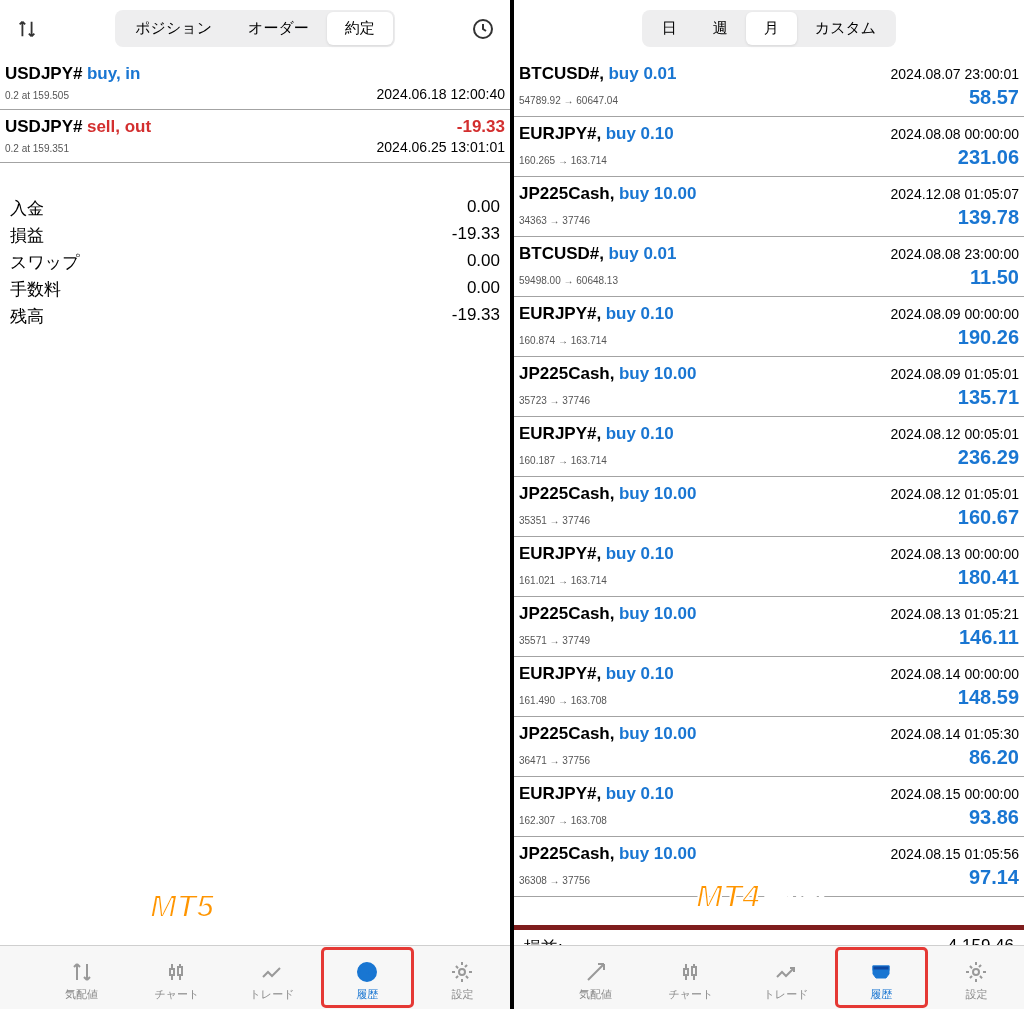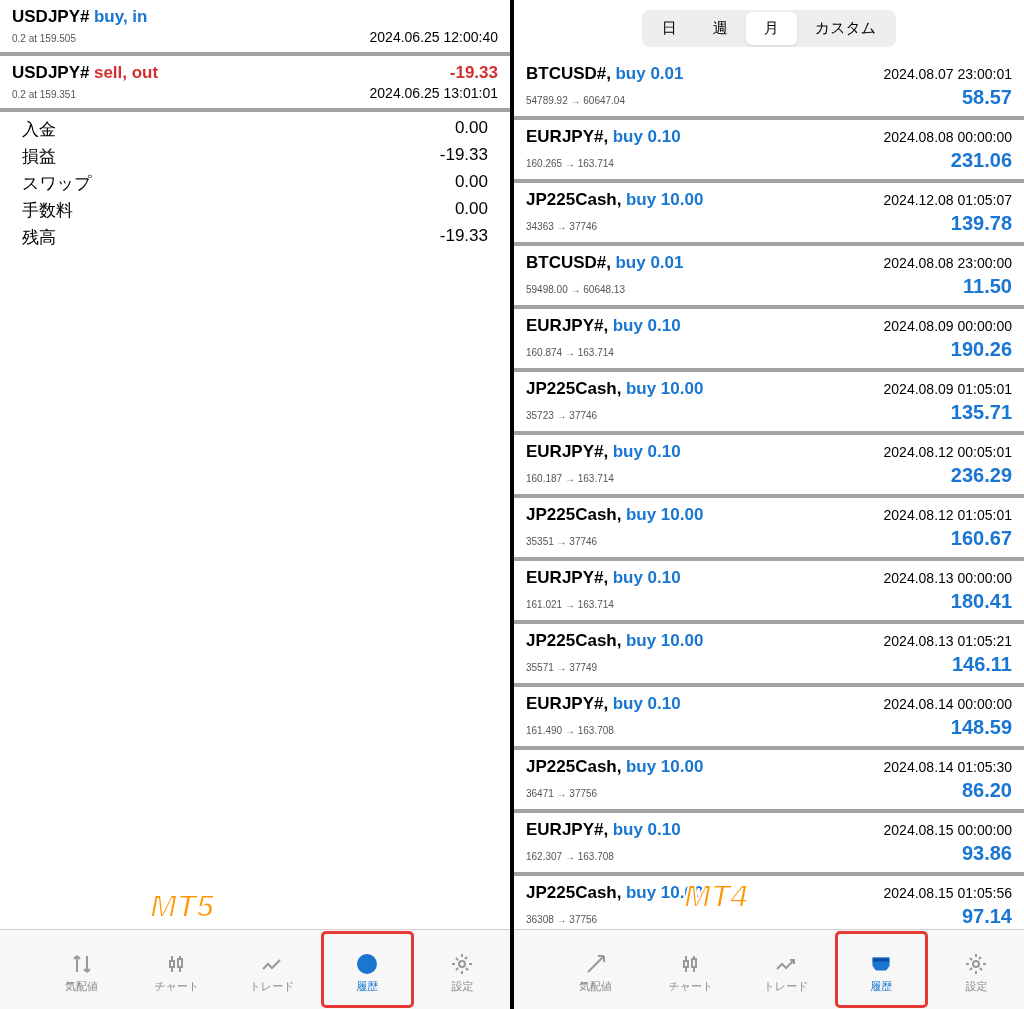--- a/index.html
+++ b/index.html
@@ -9,67 +9,85 @@
 
 
 .header { display: flex; align-items: center; justify-content: space-between; padding: 10px 14px; background: #fff; }
 .segctl { display: flex; background: #eeeeef; border-radius: 8px; padding: 2px; }
 .seg { padding: 7px 18px; font-size: 15px; color: #000; border-radius: 6px; cursor: pointer; }
 .seg.active { background: #fff; box-shadow: 0 1px 3px rgba(0,0,0,0.1); }
 .hicon { width: 26px; height: 26px; display: flex; align-items: center; justify-content: center; }
 
 
 .content { flex: 1; overflow-y: auto; }
-.trade-row { padding: 7px 12px; border-bottom: 4px solid #a3a3a3; text-align: right; }
+.trade-row { padding: 7px 5px; border-bottom: 1px solid #a3a3a3; text-align: right; }
 .tr-top { display: flex; justify-content: space-between; align-items: baseline; }
 .tr-bot { display: flex; justify-content: space-between; align-items: baseline; margin-top: 2px; }
 .sym { font-size: 17px; font-weight: 700; color: #000; }
 .action { font-size: 17px; font-weight: 700; }
 .action.buy { color: #1976d2; }
 .action.sell { color: #d32f2f; }
 .ts { font-size: 14px; color: #000; }
 .detail { font-size: 10px; color: #555; }
 .val-blue { font-size: 20px; font-weight: 700; color: #1976d2; }
 .val-red { font-size: 17px; font-weight: 700; color: #d32f2f; }
 .arrow { color: #555; }
 
 
-.summary { padding: 4px 22px; }
+.summary { padding: 4px 10px; margin-top: 28px; }
 .sum-row { display: flex; justify-content: space-between; padding: 2px 0; font-size: 17px; }
 .sum-label { color: #000; }
 .sum-val { color: #000; }
 
 
 .overlay-label { position: absolute; font-size: 32px; font-weight: 900; color: #ff9500; -webkit-text-stroke: 2px #fff; text-stroke: 2px #fff; pointer-events: none; font-style: italic; }
 
 
-.tabbar { display: flex; background: #f7f7f7; border-top: 1px solid #cfcfcf; height: 80px; padding-left: 34px; }
+.tabbar { display: flex; background: #f7f7f7; border-top: 1px solid #cfcfcf; height: 64px; padding-left: 34px; }
 .tab { flex: 1; display: flex; flex-direction: column; align-items: center; justify-content: center; gap: 2px; padding-top: 6px; position: relative; }
 .tab-icon { width: 26px; height: 26px; display: flex; align-items: center; justify-content: center; }
 .tab-label { font-size: 11px; color: #888; }
 .tab.active .tab-label { color: #1976d2; }
 .tab.active svg { stroke: #1976d2; fill: #1976d2; }
 .tab.hl { outline: 3px solid #e53935; outline-offset: -4px; border-radius: 6px; }
 .tab svg.gray { stroke: #999; }
 </style>
 </head>
 <body>
 
 <div class="pane">
+  <div class="header">
+    <div class="hicon">
+      <svg width="22" height="22" viewBox="0 0 24 24" fill="none" stroke="#333" stroke-width="2">
+          <path d="M7 4v16m0-16l-3 3m3-3l3 3M17 20V4m0 16l-3-3m3 3l3-3"></path>
+        </svg>
+    </div>
+    <div class="segctl">
+      <div class="seg">ポジション</div>
+      <div class="seg">オーダー</div>
+      <div class="seg active">約定</div>
+    </div>
+    <div class="hicon">
+      <svg width="24" height="24" viewBox="0 0 24 24" fill="none" stroke="#333" stroke-width="2">
+          <circle cx="12" cy="12" r="9"></circle>
+          <path d="M12 7v5l3 2"></path>
+        </svg>
+    </div>
+  </div>
 
   <div class="content">
     <div id="left-trades">
         <div class="trade-row">
     <div class="tr-top">
       <span><span class="sym">USDJPY#</span> <span class="action buy">buy, in</span></span>
 
     </div>
     <div class="tr-bot">
       <span class="detail">0.2 at 159.505</span>
-      <span class="ts">2024.06.25 12:00:40</span>
+      <span class="ts">2024.06.18 12:00:40</span>
     </div>
         </div>
         <div class="trade-row">
     <div class="tr-top">
       <span><span class="sym">USDJPY#</span> <span class="action sell">sell, out</span></span>
       <span class="val-red">-19.33</span>
     </div>
     <div class="tr-bot">
       <span class="detail">0.2 at 159.351</span>
       <span class="ts">2024.06.25 13:01:01</span>
@@ -309,21 +327,21 @@
           <span class="sum-label">損益:</span>
           <span class="sum-val">4 159.46</span>
         </div>
         <div class="sum-row">
           <span class="sum-label">クレジット:</span>
           <span class="sum-val">0.00</span>
         </div>
       </div>
   </div>
 
-  <div class="overlay-label" style="bottom:90px; left:170px;">MT4画面</div>
+  <div class="overlay-label" style="bottom:90px; left:182px;">MT4画面</div>
 
   <div class="tabbar" id="right-nav">
       <div class="tab">
         <div class="tab-icon">
           <svg class="gray" width="24" height="24" viewBox="0 0 24 24" fill="none" stroke="currentColor" stroke-width="2">
             <path d="M4 20L20 4m0 0h-6m6 0v6"></path>
           </svg>
         </div>
         <div class="tab-label">気配値</div>
       </div>

